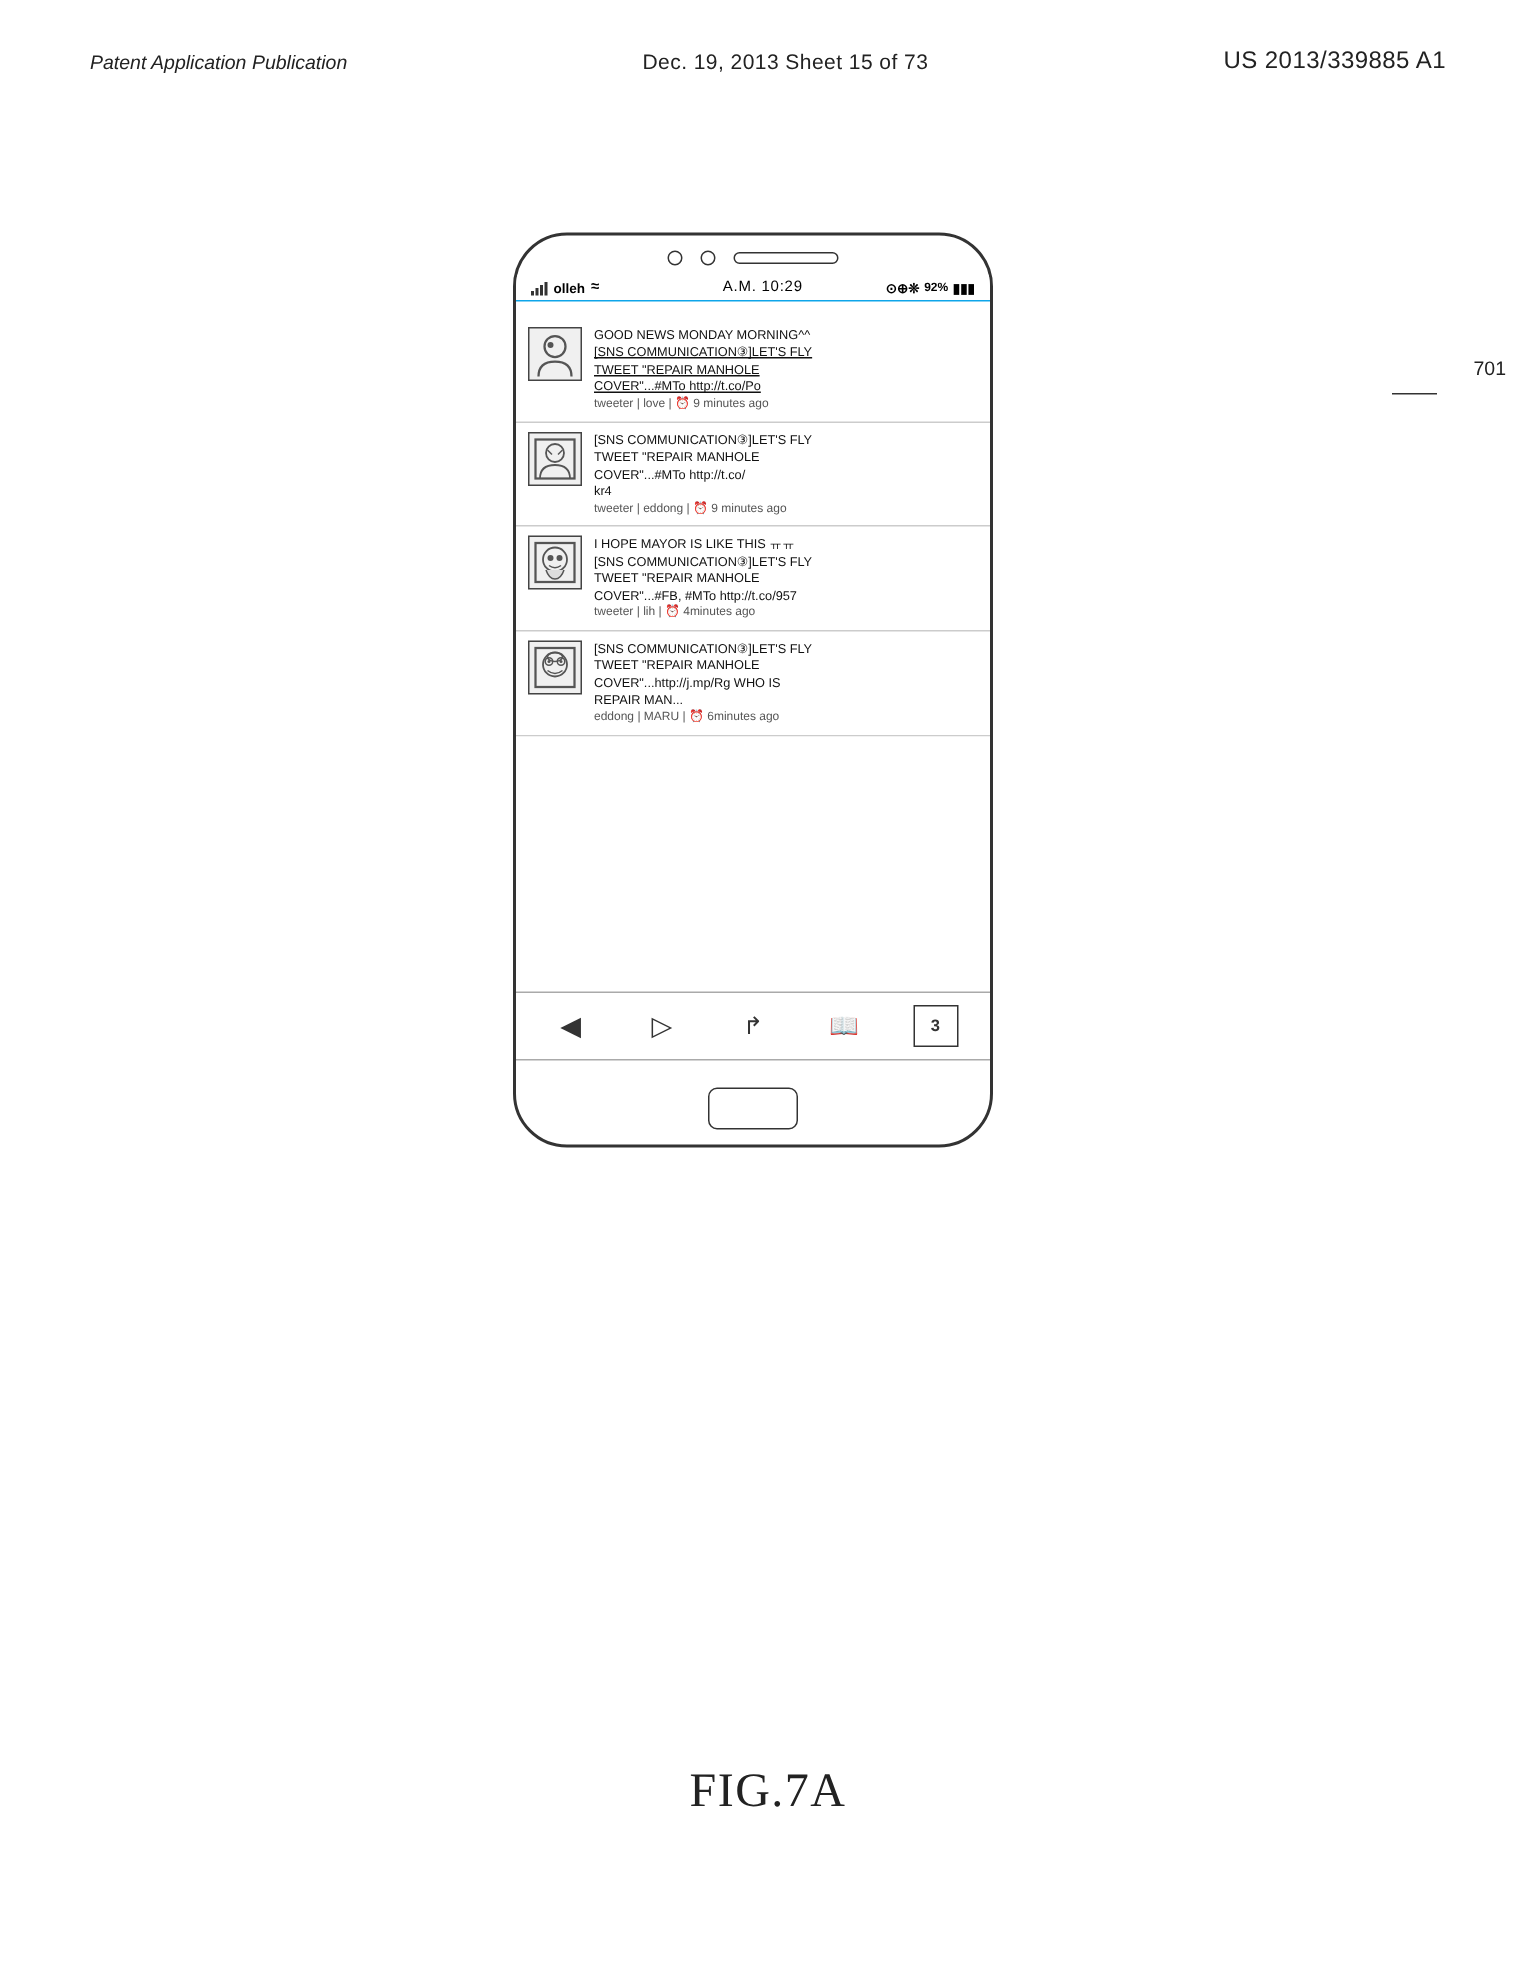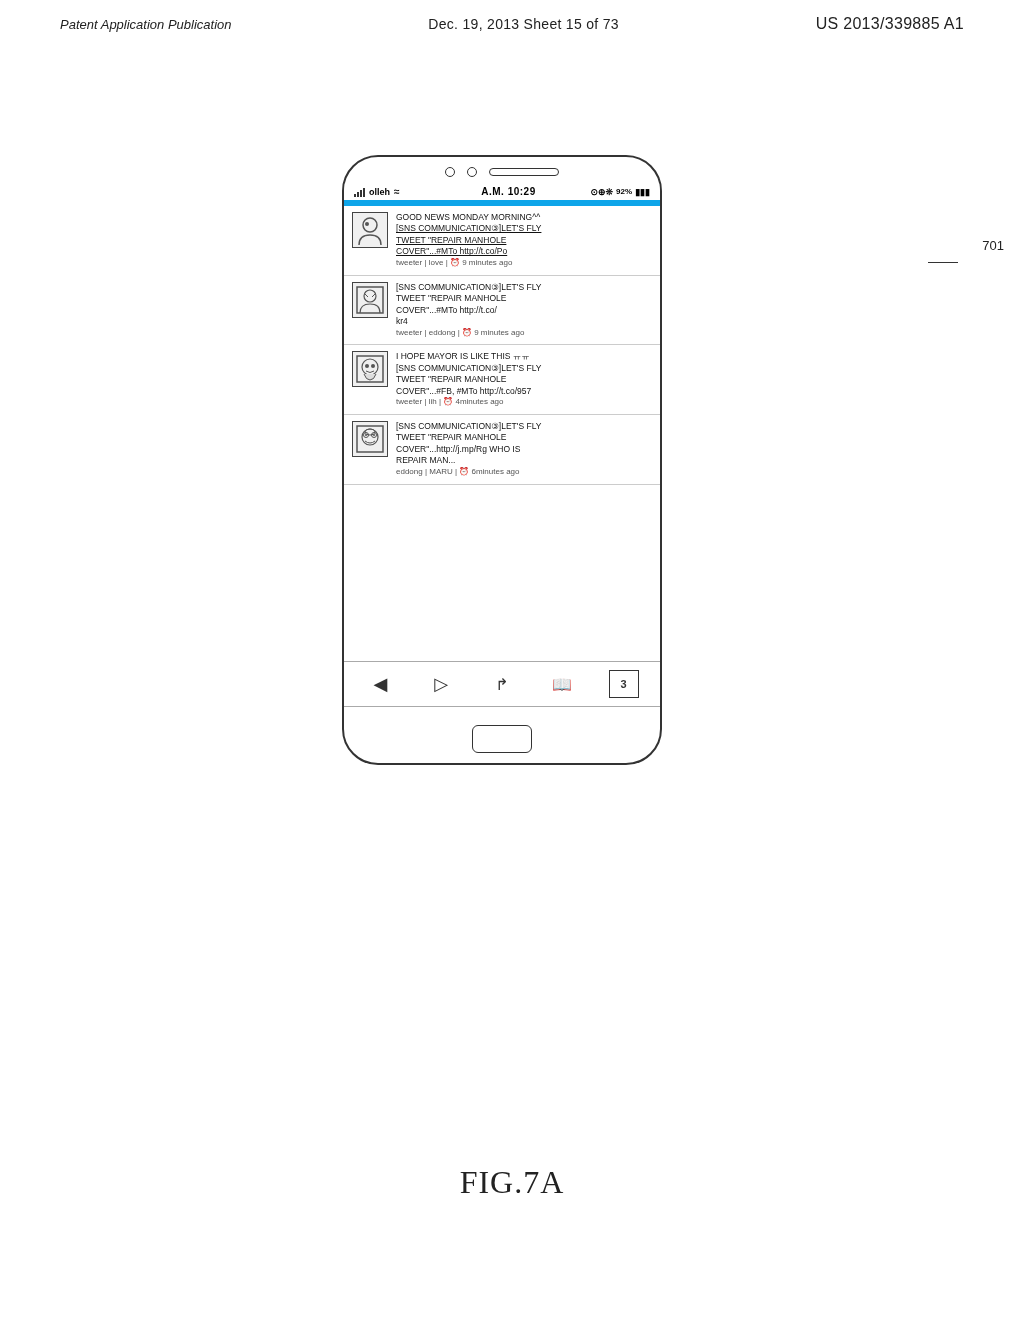--- a/index.html
+++ b/index.html
@@ -8,21 +8,21 @@
       height: 1320px;
       background: #ffffff;
       font-family: Arial, sans-serif;
       position: relative;
       overflow: hidden;
     }
 
     
     .page-header {
       position: absolute;
-      top: 15px;
+      top: 32px;
       left: 60px;
       right: 60px;
       display: flex;
       justify-content: space-between;
       align-items: center;
       font-size: 13px;
       color: #222;
     }
 
     .header-left {
@@ -83,21 +83,21 @@
       width: 70px;
       height: 8px;
       border: 1.5px solid #333;
       border-radius: 4px;
       background: #fff;
     }
 
     
     .status-bar {
       background: #fff;
-      border-bottom: 6px solid #0ea5e9;
+      border-bottom: 1px solid #0ea5e9;
       padding: 3px 10px;
       display: flex;
       align-items: center;
       justify-content: space-between;
       font-size: 9px;
       font-weight: bold;
     }
 
     .status-left {
       display: flex;
@@ -113,36 +113,37 @@
       height: 10px;
     }
 
     .signal-bar {
       width: 2px;
       background: #333;
     }
 
     .status-time {
       font-size: 10px;
-      font-weight: bold;
+      font-weight: normal;
       letter-spacing: 0.5px;
       margin-left: 27px;
     }
 
     .status-right {
       display: flex;
       align-items: center;
       gap: 3px;
       font-size: 8px;
     }
 
     
     .tweet-list {
       padding: 0;
       overflow: hidden;
+      margin-top: 11px;
     }
 
     .tweet-item {
       display: flex;
       padding: 6px 8px;
       border-bottom: 1px solid #ccc;
       gap: 8px;
     }
 
     .tweet-avatar {
@@ -245,21 +246,21 @@
       top: 262px;
       right: 66px;
       width: 30px;
       height: 1px;
       background: #333;
     }
 
     
     .figure-caption {
       position: absolute;
-      bottom: 119px;
+      bottom: 108px;
       left: 50%;
       transform: translateX(-50%);
       font-size: 32px;
       font-family: 'Times New Roman', serif;
       color: #222;
       white-space: nowrap;
       letter-spacing: 1px;
     }
 
   </style>

